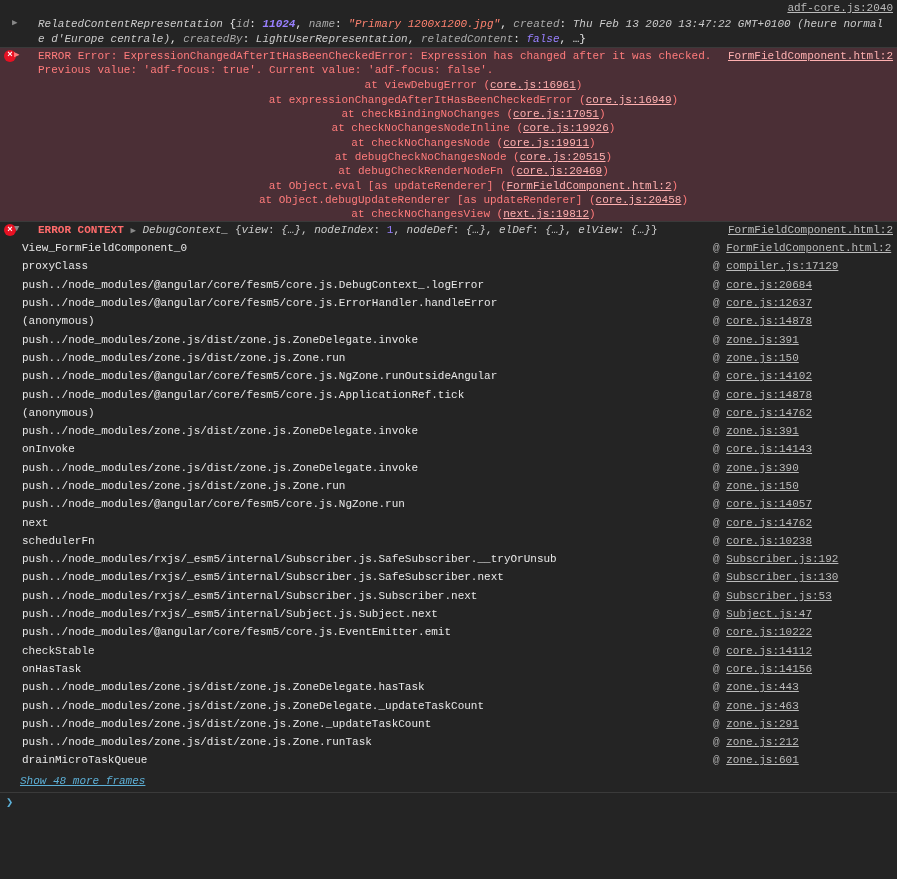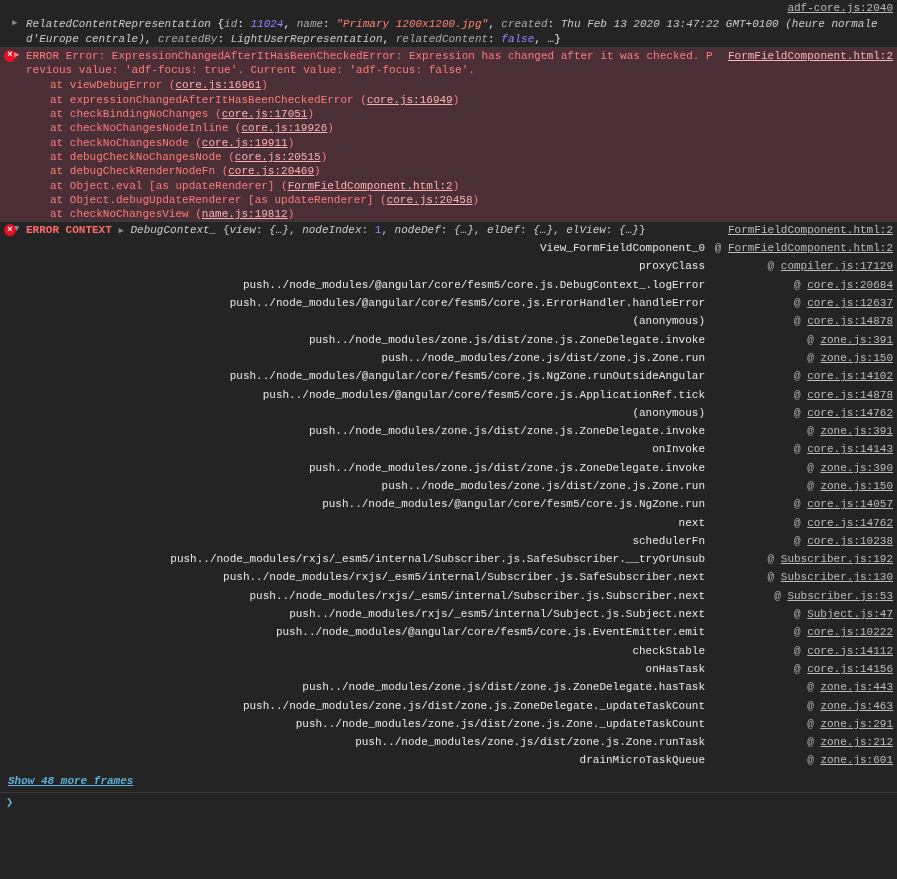--- a/index.html
+++ b/index.html
@@ -9,21 +9,21 @@
     font-family: Consolas, 'Courier New', monospace;
     font-size: 11px;
     line-height: 1.3;
     width: 897px;
     overflow-x: hidden;
   }
   .console { width: 100%; }
   
   .row {
     display: flex;
-    padding: 1px 4px 1px 26px;
+    padding: 1px 4px 1px 38px;
     position: relative;
     border-top: 1px solid #3a3a3a;
   }
   .row.no-border { border-top: none; }
   
   .icon { position: absolute; left: 4px; top: 2px; width: 12px; height: 12px; }
   .icon.err { 
     background: #e81123; border-radius: 50%; 
     display:flex;align-items:center;justify-content:center;
     color:#fff;font-weight:bold;font-size:9px;
@@ -31,52 +31,51 @@
   .arrow { position: absolute; left: 12px; top: 2px; color: #888; font-size: 9px; cursor: pointer; }
   .arrow.open::before { content: "▼"; }
   .arrow.closed::before { content: "▶"; }
   
   .main-col { flex: 1; min-width: 0; word-break: break-all; padding-right: 10px; }
   .src-col { flex-shrink: 0; text-align: right; min-width: 150px; }
 
   .obj-preview { color: #e8e8e8; font-style: italic; }
   .obj-preview .punc { font-style: normal; color: #e8e8e8; }
   .obj-preview .key { color: #aaa; font-style: italic; }
-  .obj-preview .num { color: #9980ff; }
+  .obj-preview .num { color: #9980ff; font-weight: bold; }
   .obj-preview .str { color: #ff8370; }
   .obj-preview .bool { color: #9980ff; }
   .obj-preview .ital { font-style: italic; color:#ccc; }
 
   .link { color: #bbb; text-decoration: underline; cursor: pointer; }
 
   .error-row { background: #4b2f36; color: #ff7b7b; }
   .error-row .link { color: #ffb0b0; }
   .error-row .arrow { color: #ff7b7b; }
   
-  .stack-row { padding-left: 50px; }
+  .stack-row { padding-left: 50px; text-align: center; }
   .at { color: #ff7b7b; }
   .fn { color: #ff7b7b; }
   .paren { color: #ff7b7b; }
 
   .context-row { background: #242424; }
   .context-label { color: #ff6b6b; font-weight: bold; }
   .context-obj { font-style: italic; color: #ccc; }
   .context-obj .num { color: #9980ff; font-style: normal;}
   .context-obj .punc { font-style: normal; }
   .trace-row { 
     display: flex; 
     padding: 2px 4px 2px 22px;
-    text-align: right;
   }
   .trace-fn { flex: 1; min-width: 0; color: #e8e8e8; word-break: break-all; padding-right: 8px;}
   .trace-src { flex-shrink: 0; min-width: 180px; color: #e8e8e8; }
   .trace-src .at-sym { color: #aaa; }
   .trace-src .link { color: #bbb; }
 
-  .show-more { color: #5db0d7; font-style: italic; text-decoration: underline; cursor: pointer; padding: 4px 8px; font-weight: bold; }
+  .show-more { color: #5db0d7; font-style: italic; text-decoration: underline; cursor: pointer; padding: 4px 20px; }
   
   .prompt-row { 
     border-top: 1px solid #3a3a3a; 
     padding: 3px 6px; 
     color: #5db0d7; 
     font-size: 12px;
   }
 </style>
 </head>
 <body>
@@ -110,21 +109,21 @@
   <div class="error-row" id="error-stack">
       <div class="stack-row"><span class="at">    at </span><span class="fn">viewDebugError</span><span class="paren"> (</span><span class="link">core.js:16961</span><span class="paren">)</span></div>
       <div class="stack-row"><span class="at">    at </span><span class="fn">expressionChangedAfterItHasBeenCheckedError</span><span class="paren"> (</span><span class="link">core.js:16949</span><span class="paren">)</span></div>
       <div class="stack-row"><span class="at">    at </span><span class="fn">checkBindingNoChanges</span><span class="paren"> (</span><span class="link">core.js:17051</span><span class="paren">)</span></div>
       <div class="stack-row"><span class="at">    at </span><span class="fn">checkNoChangesNodeInline</span><span class="paren"> (</span><span class="link">core.js:19926</span><span class="paren">)</span></div>
       <div class="stack-row"><span class="at">    at </span><span class="fn">checkNoChangesNode</span><span class="paren"> (</span><span class="link">core.js:19911</span><span class="paren">)</span></div>
       <div class="stack-row"><span class="at">    at </span><span class="fn">debugCheckNoChangesNode</span><span class="paren"> (</span><span class="link">core.js:20515</span><span class="paren">)</span></div>
       <div class="stack-row"><span class="at">    at </span><span class="fn">debugCheckRenderNodeFn</span><span class="paren"> (</span><span class="link">core.js:20469</span><span class="paren">)</span></div>
       <div class="stack-row"><span class="at">    at </span><span class="fn">Object.eval [as updateRenderer]</span><span class="paren"> (</span><span class="link">FormFieldComponent.html:2</span><span class="paren">)</span></div>
       <div class="stack-row"><span class="at">    at </span><span class="fn">Object.debugUpdateRenderer [as updateRenderer]</span><span class="paren"> (</span><span class="link">core.js:20458</span><span class="paren">)</span></div>
-      <div class="stack-row"><span class="at">    at </span><span class="fn">checkNoChangesView</span><span class="paren"> (</span><span class="link">name.js:19812</span><span class="paren">)</span></div>
+      <div class="stack-row"><span class="at">    at </span><span class="fn">checkNoChangesView</span><span class="paren"> (</span><span class="link">next.js:19812</span><span class="paren">)</span></div>
     </div>
 
   <div class="row context-row">
     <span class="icon err">×</span>
     <span class="arrow open" style="left:14px;"></span>
     <span class="main-col">
       <span class="context-label">ERROR CONTEXT</span>
       <span class="arrow closed" style="position:static;display:inline;"></span>
       <span class="context-obj">
         <span>DebugContext_</span>

